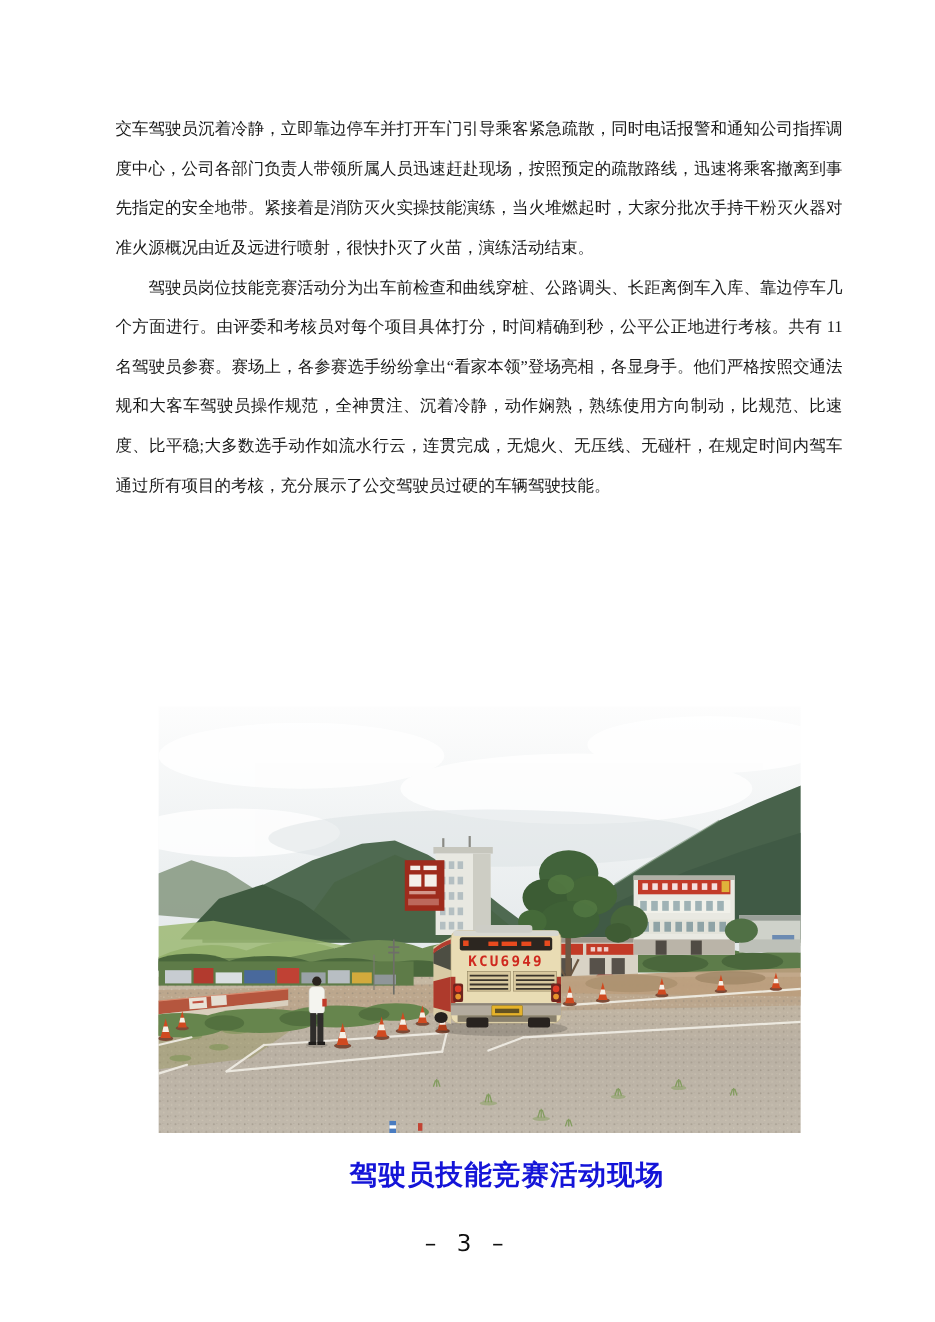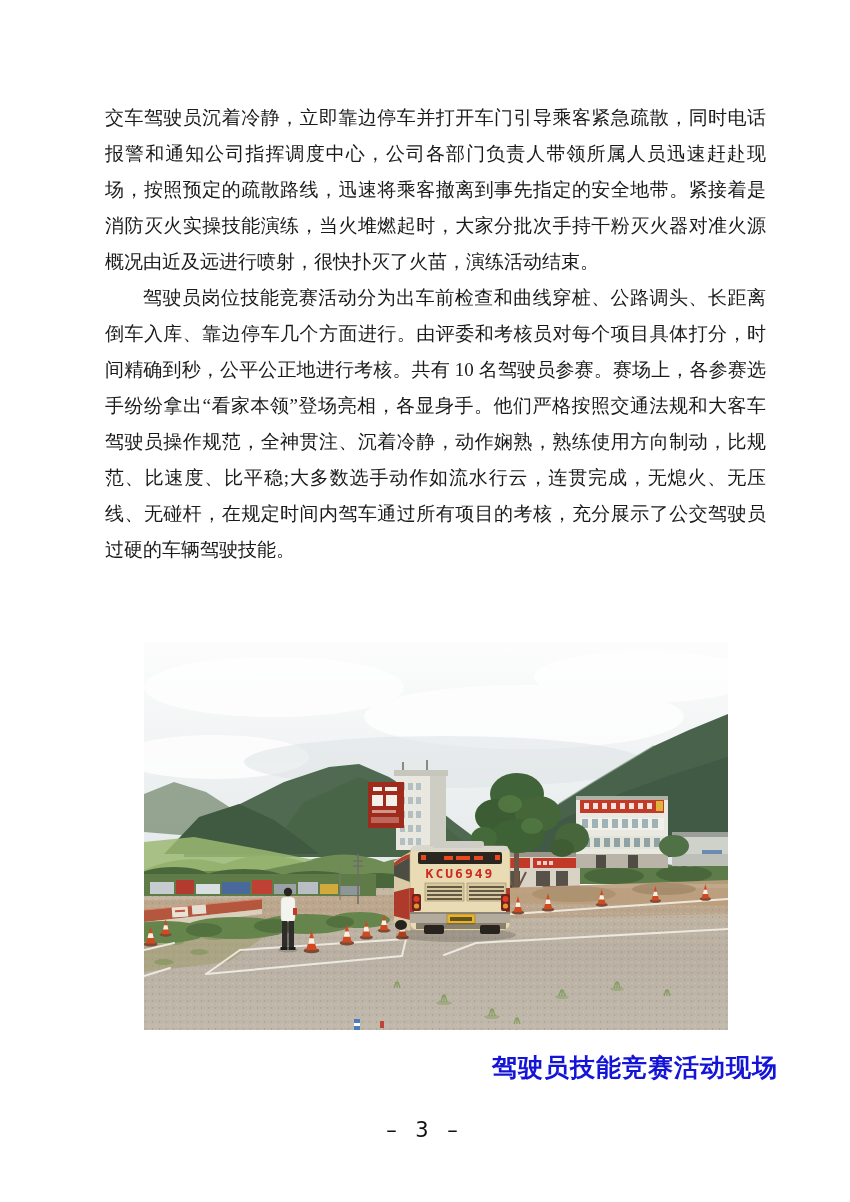--- a/index.html
+++ b/index.html
@@ -6,48 +6,48 @@
   .sheet{
     position:relative;
     width:850px;height:1202px;
     margin:0 auto;
     background:#ffffff;
     overflow:hidden;
     font-family:"Liberation Serif","DejaVu Serif",serif;
   }
   .text-block{
     position:absolute;left:105px;top:100px;width:661px;
-    font-size:19px;line-height:36px;color:#1a1a1a;
+    font-size:15px;line-height:36px;color:#1a1a1a;
     text-align:justify;text-justify:inter-ideograph;
   }
   .para{margin:0;padding:0;}
   .para.indent{text-indent:2em;}
   .photo-wrap{position:absolute;left:144px;top:642px;width:634px;margin:0;}
   .photo{display:block;width:584px;height:388px;}
   .caption{
-    margin-top:21px;text-align:right;
+    margin-top:21px;text-align:center;
     font-size:25px;font-weight:bold;color:#1414d8;
     letter-spacing:1px;
     font-family:"Liberation Serif","DejaVu Serif",serif;
   }
   .page-number{
     position:absolute;left:0;right:0;top:1118px;
     text-align:center;font-size:21px;color:#111;
     letter-spacing:6px;
     font-family:"DejaVu Sans","Liberation Sans",sans-serif;
   }
 </style>
 </head>
 <body>
 
 <div class="sheet">
 
   <main class="text-block">
     <p class="para">交车驾驶员沉着冷静，立即靠边停车并打开车门引导乘客紧急疏散，同时电话报警和通知公司指挥调度中心，公司各部门负责人带领所属人员迅速赶赴现场，按照预定的疏散路线，迅速将乘客撤离到事先指定的安全地带。紧接着是消防灭火实操技能演练，当火堆燃起时，大家分批次手持干粉灭火器对准火源概况由近及远进行喷射，很快扑灭了火苗，演练活动结束。</p>
-    <p class="para indent">驾驶员岗位技能竞赛活动分为出车前检查和曲线穿桩、公路调头、长距离倒车入库、靠边停车几个方面进行。由评委和考核员对每个项目具体打分，时间精确到秒，公平公正地进行考核。共有 10 名驾驶员参赛。赛场上，各参赛选手纷纷拿出“看家本领”登场亮相，各显身手。他们严格按照交通法规和大客车驾驶员操作规范，全神贯注、沉着冷静，动作娴熟，熟练使用方向制动，比规范、比速度、比平稳;大多数选手动作如流水行云，连贯完成，无熄火、无压线、无碰杆，在规定时间内驾车通过所有项目的考核，充分展示了公交驾驶员过硬的车辆驾驶技能。</p>
+    <p class="para indent">驾驶员岗位技能竞赛活动分为出车前检查和曲线穿桩、公路调头、长距离倒车入库、靠边停车几个方面进行。由评委和考核员对每个项目具体打分，时间精确到秒，公平公正地进行考核。共有 11 名驾驶员参赛。赛场上，各参赛选手纷纷拿出“看家本领”登场亮相，各显身手。他们严格按照交通法规和大客车驾驶员操作规范，全神贯注、沉着冷静，动作娴熟，熟练使用方向制动，比规范、比速度、比平稳;大多数选手动作如流水行云，连贯完成，无熄火、无压线、无碰杆，在规定时间内驾车通过所有项目的考核，充分展示了公交驾驶员过硬的车辆驾驶技能。</p>
   </main>
 
   <figure class="photo-wrap">
     <svg class="photo" viewBox="0 0 584 388" xmlns="http://www.w3.org/2000/svg" preserveAspectRatio="none">
       <defs>
         <linearGradient id="skyG" x1="0" y1="0" x2="0" y2="1">
           <stop offset="0" stop-color="#fdfdfd"></stop>
             <stop offset="0.55" stop-color="#eef1f2"></stop>
             <stop offset="1" stop-color="#e2e7e9"></stop>
         </linearGradient>

